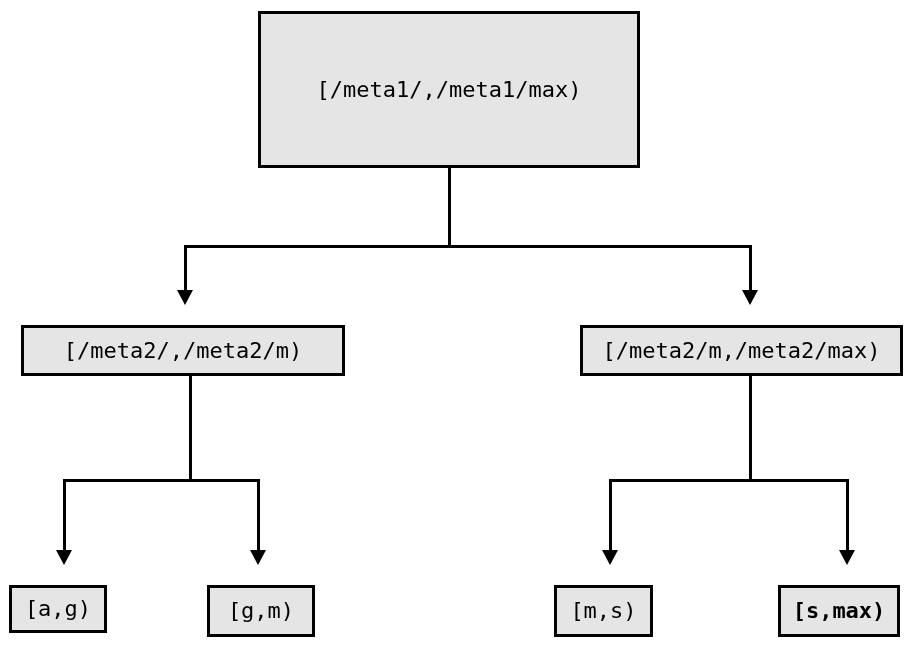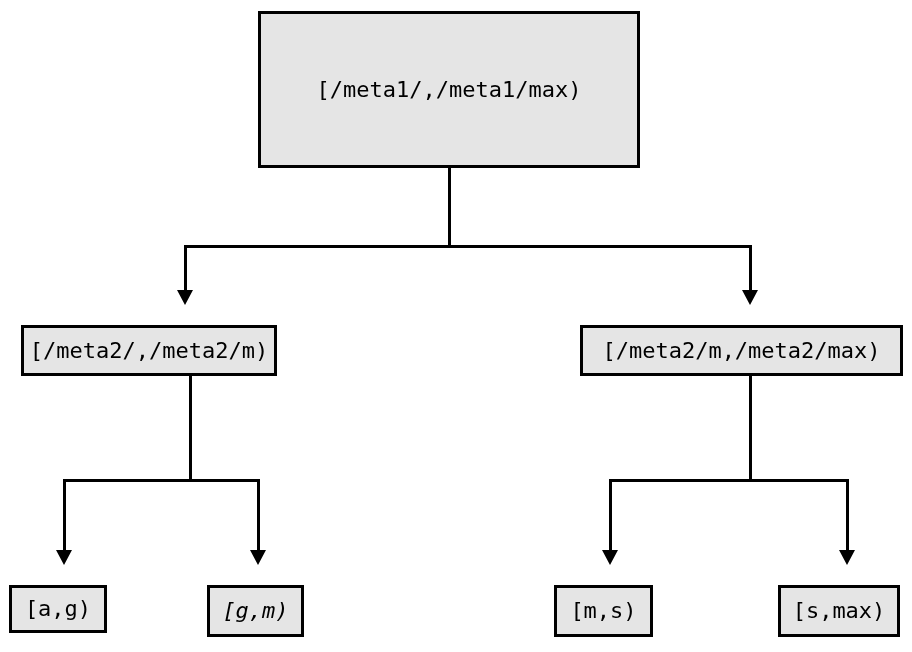--- a/index.html
+++ b/index.html
@@ -65,21 +65,21 @@
     <span class="node-label">[/meta1/,/meta1/max)</span>
   </div>
 
   <div class="edge-v" style="left:448px; top:168px; height:80px;"></div>
   <div class="edge-h" style="left:184px; top:245px; width:568px;"></div>
   <div class="edge-v" style="left:184px; top:245px; height:47px;"></div>
   <div class="edge-v" style="left:749px; top:245px; height:47px;"></div>
   <div class="arrow" style="left:177px; top:290px;"></div>
   <div class="arrow" style="left:742px; top:290px;"></div>
 
-  <div class="node" style="left:21px; top:325px; width:256px; height:51px;">
+  <div class="node" style="left:21px; top:325px; width:324px; height:51px;">
     <span class="node-label">[/meta2/,/meta2/m)</span>
   </div>
 
   <div class="node" style="left:580px; top:325px; width:323px; height:51px;align-items:center;">
     <span class="node-label">[/meta2/m,/meta2/max)</span>
   </div>
 
   <div class="edge-v" style="left:189px; top:376px; height:106px;"></div>
   <div class="edge-h" style="left:63px; top:479px; width:197px;"></div>
   <div class="edge-v" style="left:63px; top:479px; height:73px;"></div>
@@ -91,25 +91,25 @@
   <div class="edge-h" style="left:609px; top:479px; width:240px;"></div>
   <div class="edge-v" style="left:609px; top:479px; height:73px;"></div>
   <div class="edge-v" style="left:846px; top:479px; height:73px;"></div>
   <div class="arrow" style="left:602px; top:550px;"></div>
   <div class="arrow" style="left:839px; top:550px;"></div>
 
   <div class="node" style="left:9px; top:585px; width:98px; height:48px;">
     <span class="node-label">[a,g)</span>
   </div>
 
-  <div class="node" style="left:207px; top:585px; width:97px; height:52px;font-style:italic;">
+  <div class="node" style="left:207px; top:585px; width:108px; height:52px;">
     <span class="node-label">[g,m)</span>
   </div>
 
   <div class="node" style="left:554px; top:585px; width:99px; height:52px;">
     <span class="node-label">[m,s)</span>
   </div>
 
-  <div class="node" style="left:778px; top:585px; width:122px; height:52px;">
+  <div class="node" style="left:778px; top:585px; width:122px; height:52px;font-weight:bold;">
     <span class="node-label">[s,max)</span>
   </div>
 
 </div>
 
 </body></html>

